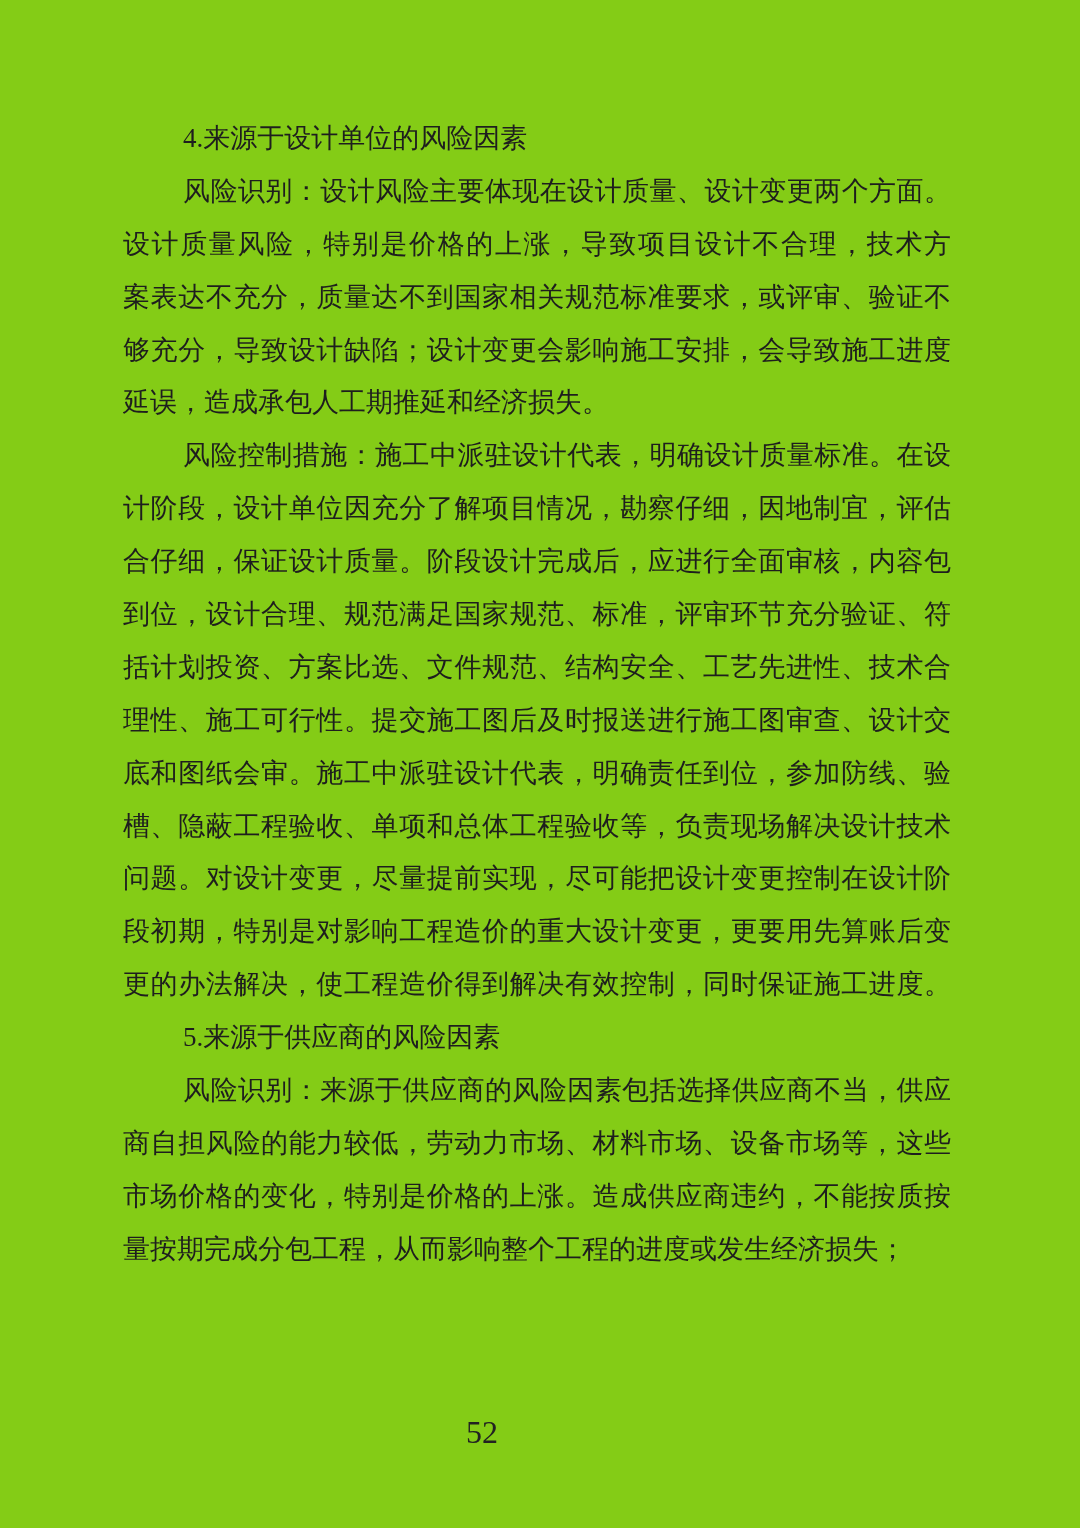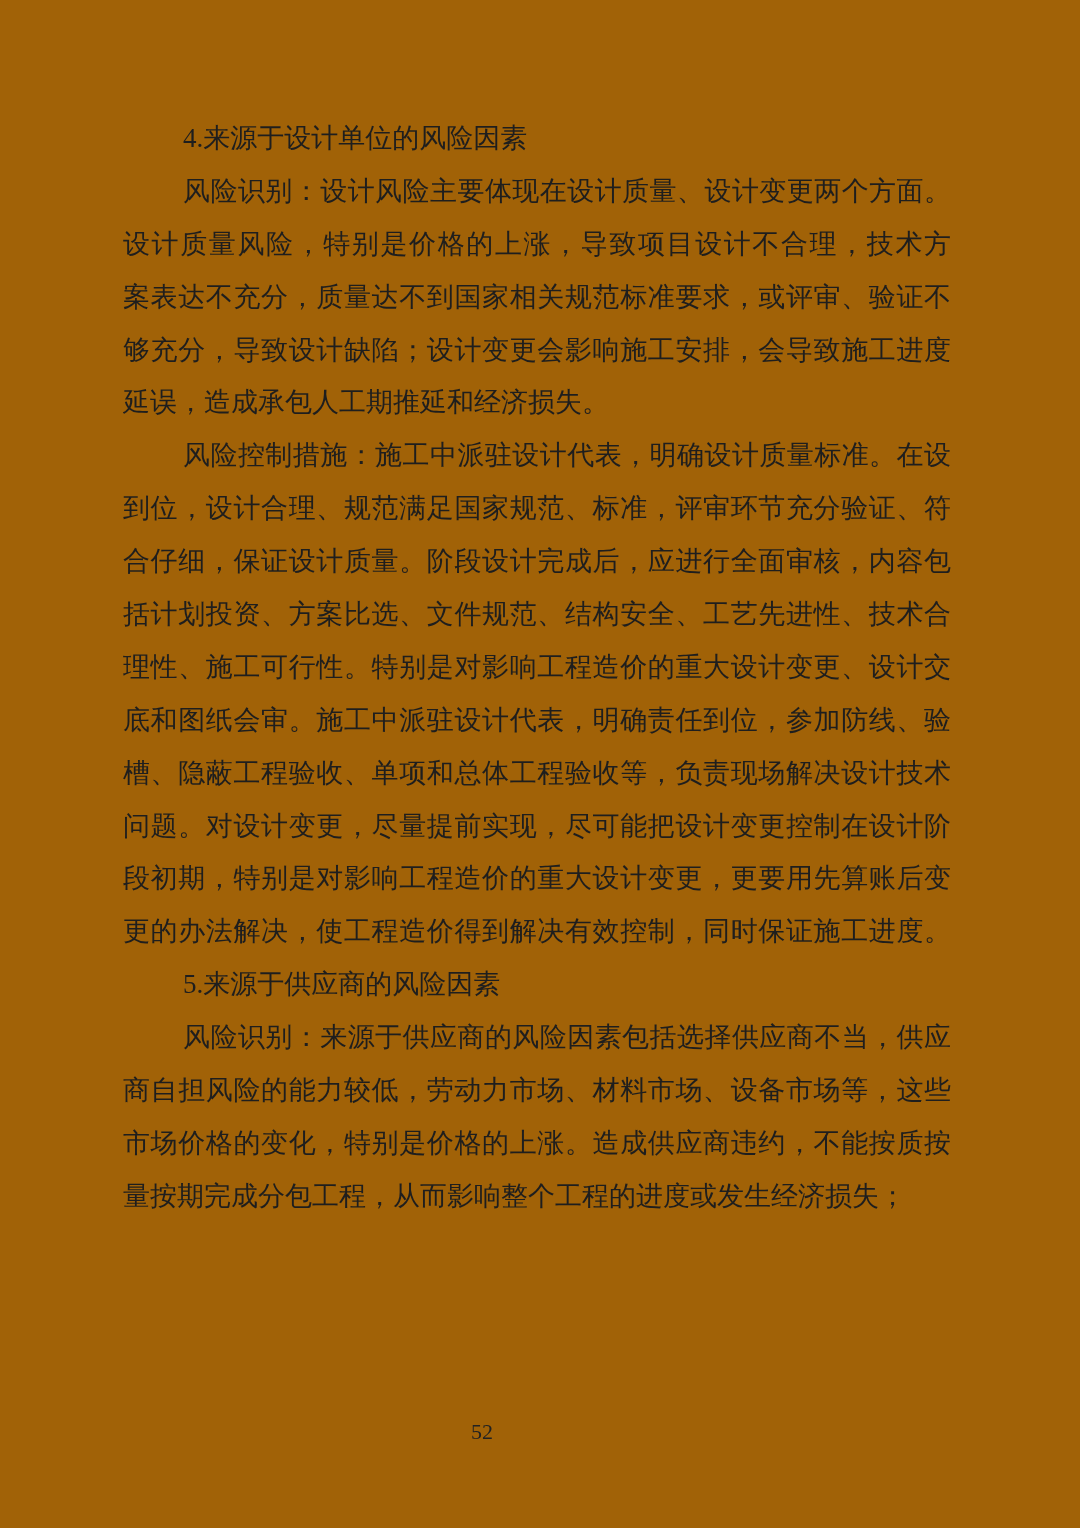--- a/index.html
+++ b/index.html
@@ -5,21 +5,21 @@
   html, body {
     margin: 0;
     padding: 0;
     background: #e8e8e8;
   }
   .page {
     position: relative;
     width: 1080px;
     height: 1528px;
     margin: 0 auto;
-    background: #a16207;
+    background: #84cc16;
     color: #1e1e1e;
     font-family: "Liberation Serif", "DejaVu Serif", serif;
     overflow: hidden;
   }
   .body-text {
     position: absolute;
     top: 112px;
     left: 123px;
     width: 828px;
   }
@@ -44,41 +44,42 @@
   .line.short {
     text-align: left;
     text-align-last: auto;
   }
   .footer {
     position: absolute;
     top: 1412px;
     left: 0;
     width: 964px;
     text-align: center;
-    font-size: 22px;
+    font-size: 32px;
     line-height: 40px;
     color: #222222;
   }
 </style>
 </head>
 <body>
 
 <div class="page">
   <div class="body-text">
     <p class="line indent short">4.来源于设计单位的风险因素</p>
     <p class="line indent">风险识别：设计风险主要体现在设计质量、设计变更两个方面。</p>
     <p class="line">设计质量风险，特别是价格的上涨，导致项目设计不合理，技术方</p>
     <p class="line">案表达不充分，质量达不到国家相关规范标准要求，或评审、验证不</p>
     <p class="line">够充分，导致设计缺陷；设计变更会影响施工安排，会导致施工进度</p>
     <p class="line short">延误，造成承包人工期推延和经济损失。</p>
     <p class="line indent">风险控制措施：施工中派驻设计代表，明确设计质量标准。在设</p>
+    <p class="line">计阶段，设计单位因充分了解项目情况，勘察仔细，因地制宜，评估</p>
+    <p class="line">合仔细，保证设计质量。阶段设计完成后，应进行全面审核，内容包</p>
     <p class="line">到位，设计合理、规范满足国家规范、标准，评审环节充分验证、符</p>
-    <p class="line">合仔细，保证设计质量。阶段设计完成后，应进行全面审核，内容包</p>
     <p class="line">括计划投资、方案比选、文件规范、结构安全、工艺先进性、技术合</p>
-    <p class="line">理性、施工可行性。特别是对影响工程造价的重大设计变更、设计交</p>
+    <p class="line">理性、施工可行性。提交施工图后及时报送进行施工图审查、设计交</p>
     <p class="line">底和图纸会审。施工中派驻设计代表，明确责任到位，参加防线、验</p>
     <p class="line">槽、隐蔽工程验收、单项和总体工程验收等，负责现场解决设计技术</p>
     <p class="line">问题。对设计变更，尽量提前实现，尽可能把设计变更控制在设计阶</p>
     <p class="line">段初期，特别是对影响工程造价的重大设计变更，更要用先算账后变</p>
     <p class="line">更的办法解决，使工程造价得到解决有效控制，同时保证施工进度。</p>
     <p class="line indent short">5.来源于供应商的风险因素</p>
     <p class="line indent">风险识别：来源于供应商的风险因素包括选择供应商不当，供应</p>
     <p class="line">商自担风险的能力较低，劳动力市场、材料市场、设备市场等，这些</p>
     <p class="line">市场价格的变化，特别是价格的上涨。造成供应商违约，不能按质按</p>
     <p class="line short">量按期完成分包工程，从而影响整个工程的进度或发生经济损失；</p>

